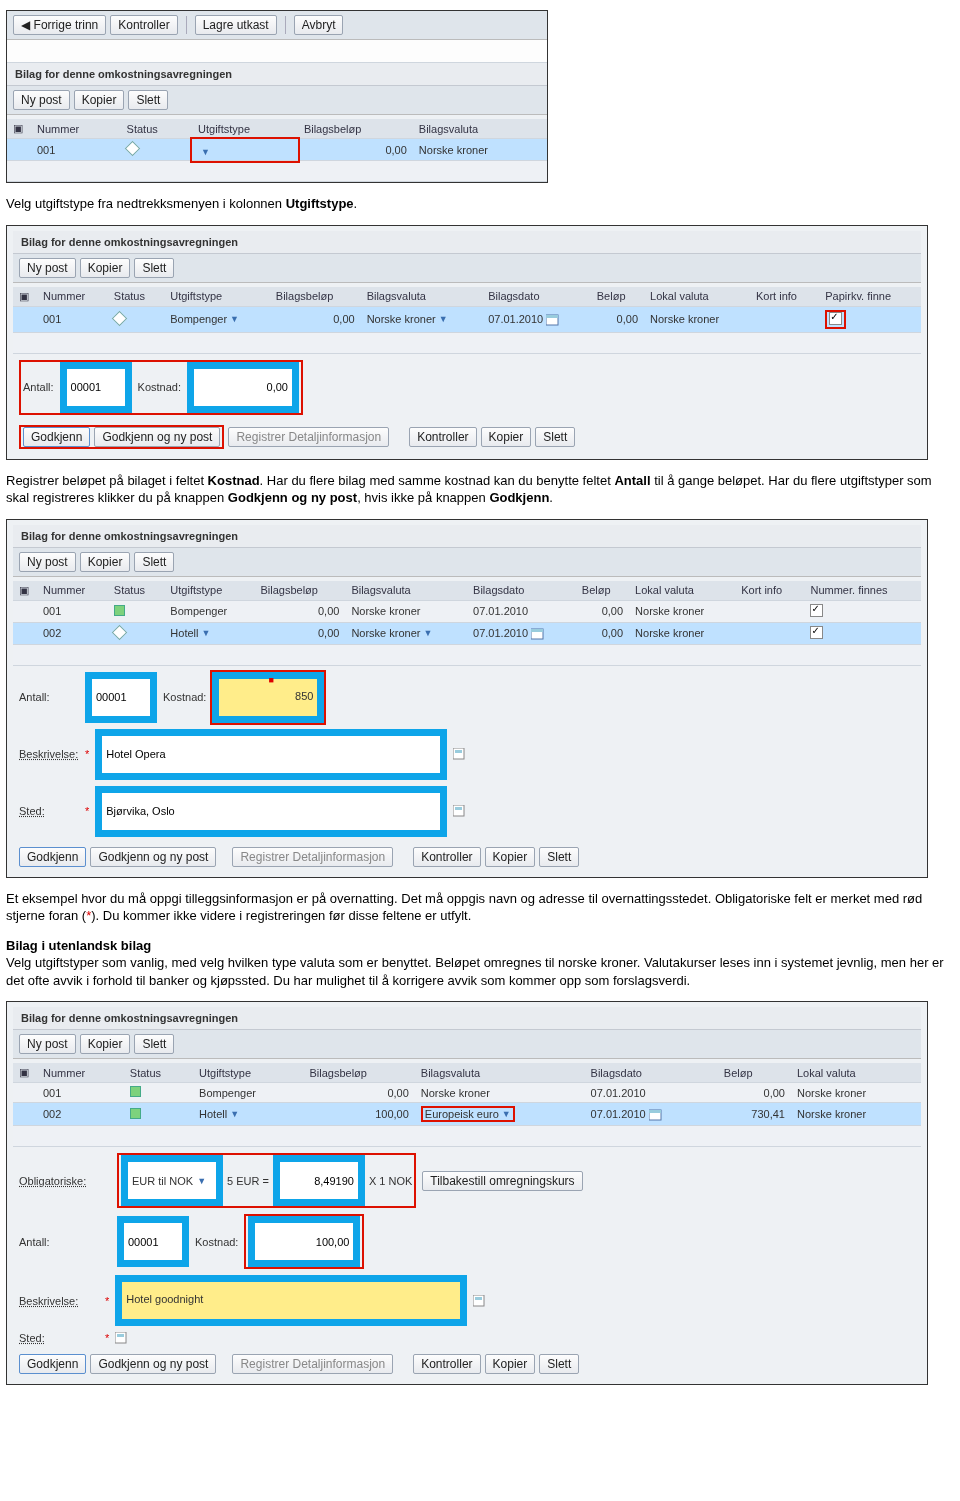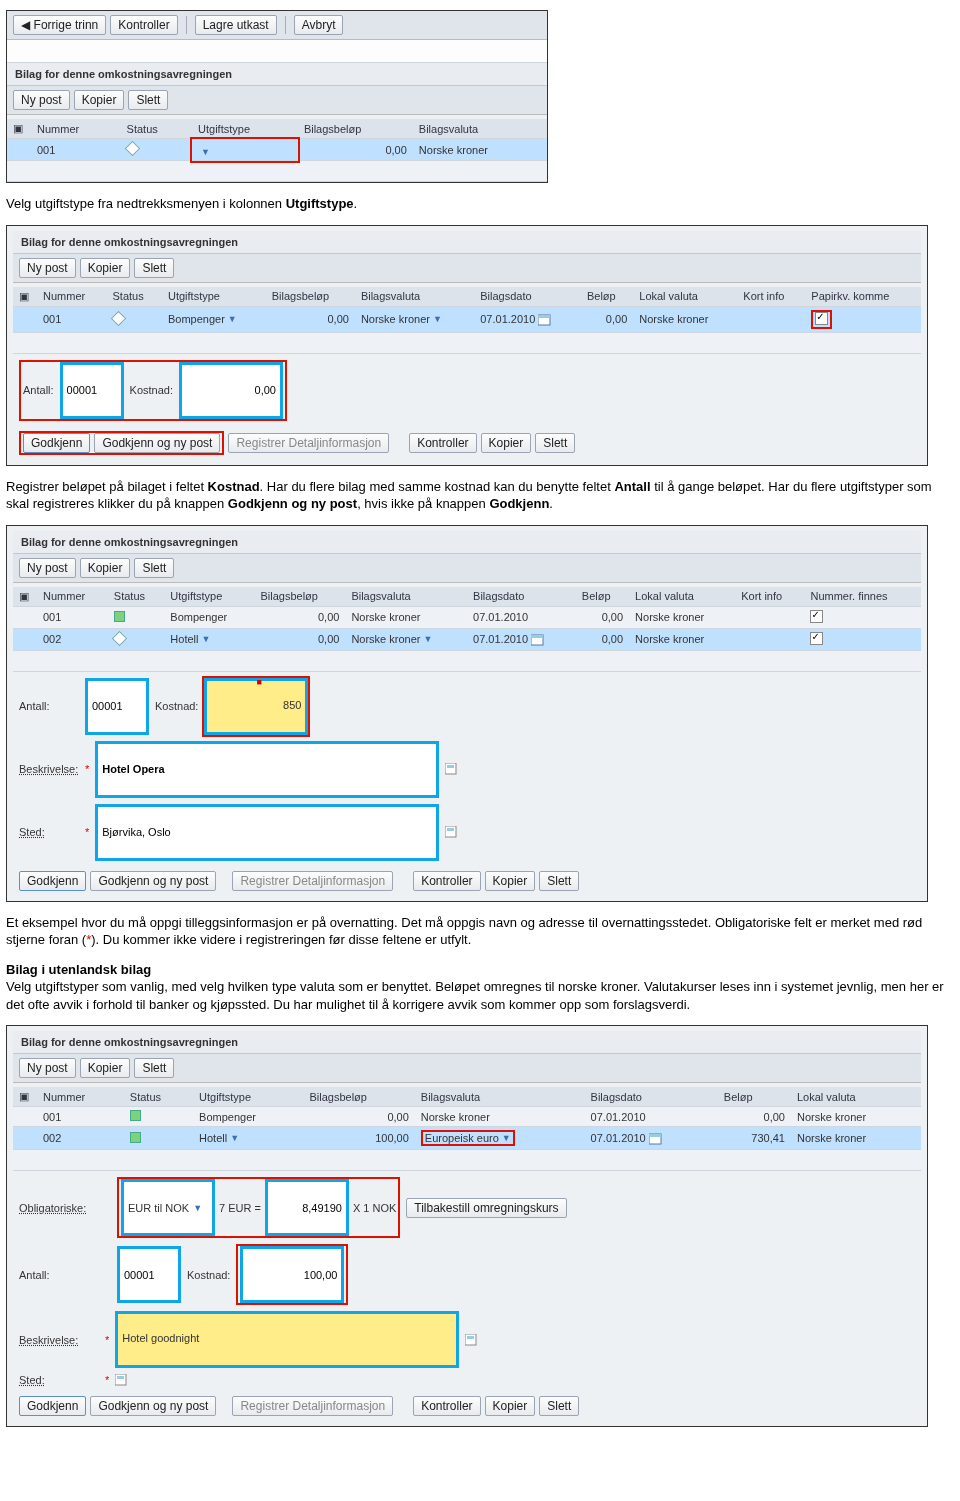--- a/index.html
+++ b/index.html
@@ -25,21 +25,21 @@
   .tbl td.r { text-align:right; }
   .cell-dd { display:inline-flex; align-items:center; gap:3px; }
   .diamond { display:inline-block; width:9px; height:9px; border:1px solid #7aa; transform:rotate(45deg); background:#fff; }
   .square  { display:inline-block; width:9px; height:9px; border:1px solid #4a8; background:#7dd27d; }
   .check   { display:inline-block; width:11px; height:11px; border:1px solid #888; background:#fff; position:relative; }
   .check::after { content:"✓"; position:absolute; left:0; top:-2px; font-size:10px; color:#000; }
   .tri { color:#3a6fb0; font-size:9px; }
   .linkish { text-decoration:underline dotted; }
   .rowhdl { width:12px; background:#cfd6de; }
   .formline { display:flex; align-items:center; gap:6px; margin:6px 0 0 6px; font-size:11px; }
-  .inp { border:3px solid #0ea5e9; background:#fff; padding:18px 4px; font-size:11px; height:15px; }
+  .inp { border:7px solid #0ea5e9; background:#fff; padding:11px 4px; font-size:11px; height:15px; }
   .inp.r { text-align:right; }
   .inp.yellow { background:#ffed8a; display:inline-block; }
   .btnrow { display:flex; gap:4px; align-items:center; margin:10px 0 0 6px; }
   .hlbox { border:2px solid #d10; padding:0 2px; display:inline-block; }
   .hlcell { outline:2px solid #d10; }
   svg { display:inline-block; vertical-align:middle; }
   .cal { width:13px; height:12px; }
   .picker { width:12px; height:12px; }
   
   .shot.s1 { width:540px; }
@@ -120,21 +120,21 @@
           <th class="rowhdl">▣</th>
           <th>Nummer</th>
           <th>Status</th>
           <th>Utgiftstype</th>
           <th>Bilagsbeløp</th>
           <th>Bilagsvaluta</th>
           <th>Bilagsdato</th>
           <th>Beløp</th>
           <th>Lokal valuta</th>
           <th>Kort info</th>
-          <th>Papirkv. komme</th>
+          <th>Papirkv. finne</th>
         </tr>
         <tr class="active">
           <td class="rowhdl"></td>
           <td>001</td>
           <td><span class="diamond"></span></td>
           <td><span class="cell-dd">
                   <span>Bompenger</span> 
                   <span class="tri">▼</span>
                 </span></td>
           <td class="r">0,00</td>
@@ -249,21 +249,21 @@
         </table>
       <div class="formline">
         <span style="width:60px">Antall:</span>
         <input class="inp" style="width: 50px;" value="00001">
         <span>Kostnad:</span>
         <span class="inp r yellow hlcell" style="width:90px;position:relative;"><span style="position:absolute;top:-4px;left:50%;color:#d00;font-size:9px">■</span><span>850</span></span>
       </div>
       <div class="formline">
         <span style="width:60px" class="linkish"><span>Beskrivelse:</span></span> 
           <span class="red">*</span>
-        <input class="inp" style="width: 330px; font-weight: bold;" value="Hotel Opera">
+        <input class="inp" style="width: 330px;" value="Hotel Opera">
         <svg class="picker">
             <rect x="0" y="0" width="11" height="11" fill="#fff" stroke="#888"></rect>
             <rect x="2" y="2" width="7" height="3" fill="#9cd"></rect>
           </svg>
       </div>
       <div class="formline">
         <span style="width:60px" class="linkish"><span>Sted:</span></span> 
           <span class="red">*</span>
         <input class="inp" style="width: 330px;" value="Bjørvika, Oslo">
         <svg class="picker">
@@ -350,21 +350,21 @@
             </tr>
       </tbody>
         </table>
       <div class="formline">
         <span style="width:92px" class="linkish">Obligatoriske:</span>
         <span class="hlbox" style="display:inline-flex;align-items:center;gap:4px;">
           <span class="inp" style="display:inline-flex;align-items:center;gap:4px;width:80px">
               <span>EUR til NOK</span>
               <span class="tri">▼</span>
             </span>
-          <span>7 EUR =</span>
+          <span>5 EUR =</span>
           <input class="inp r" style="width: 70px;" value="8,49190">
           <span>X 1 NOK</span>
         </span>
         <span class="btn">Tilbakestill omregningskurs</span>
       </div>
       <div class="formline">
         <span style="width:92px">Antall:</span>
         <input class="inp" style="width: 50px;" value="00001">
         <span>Kostnad:</span>
         <span class="hlbox"><input class="inp r" style="width: 90px;" value="100,00"></span>

